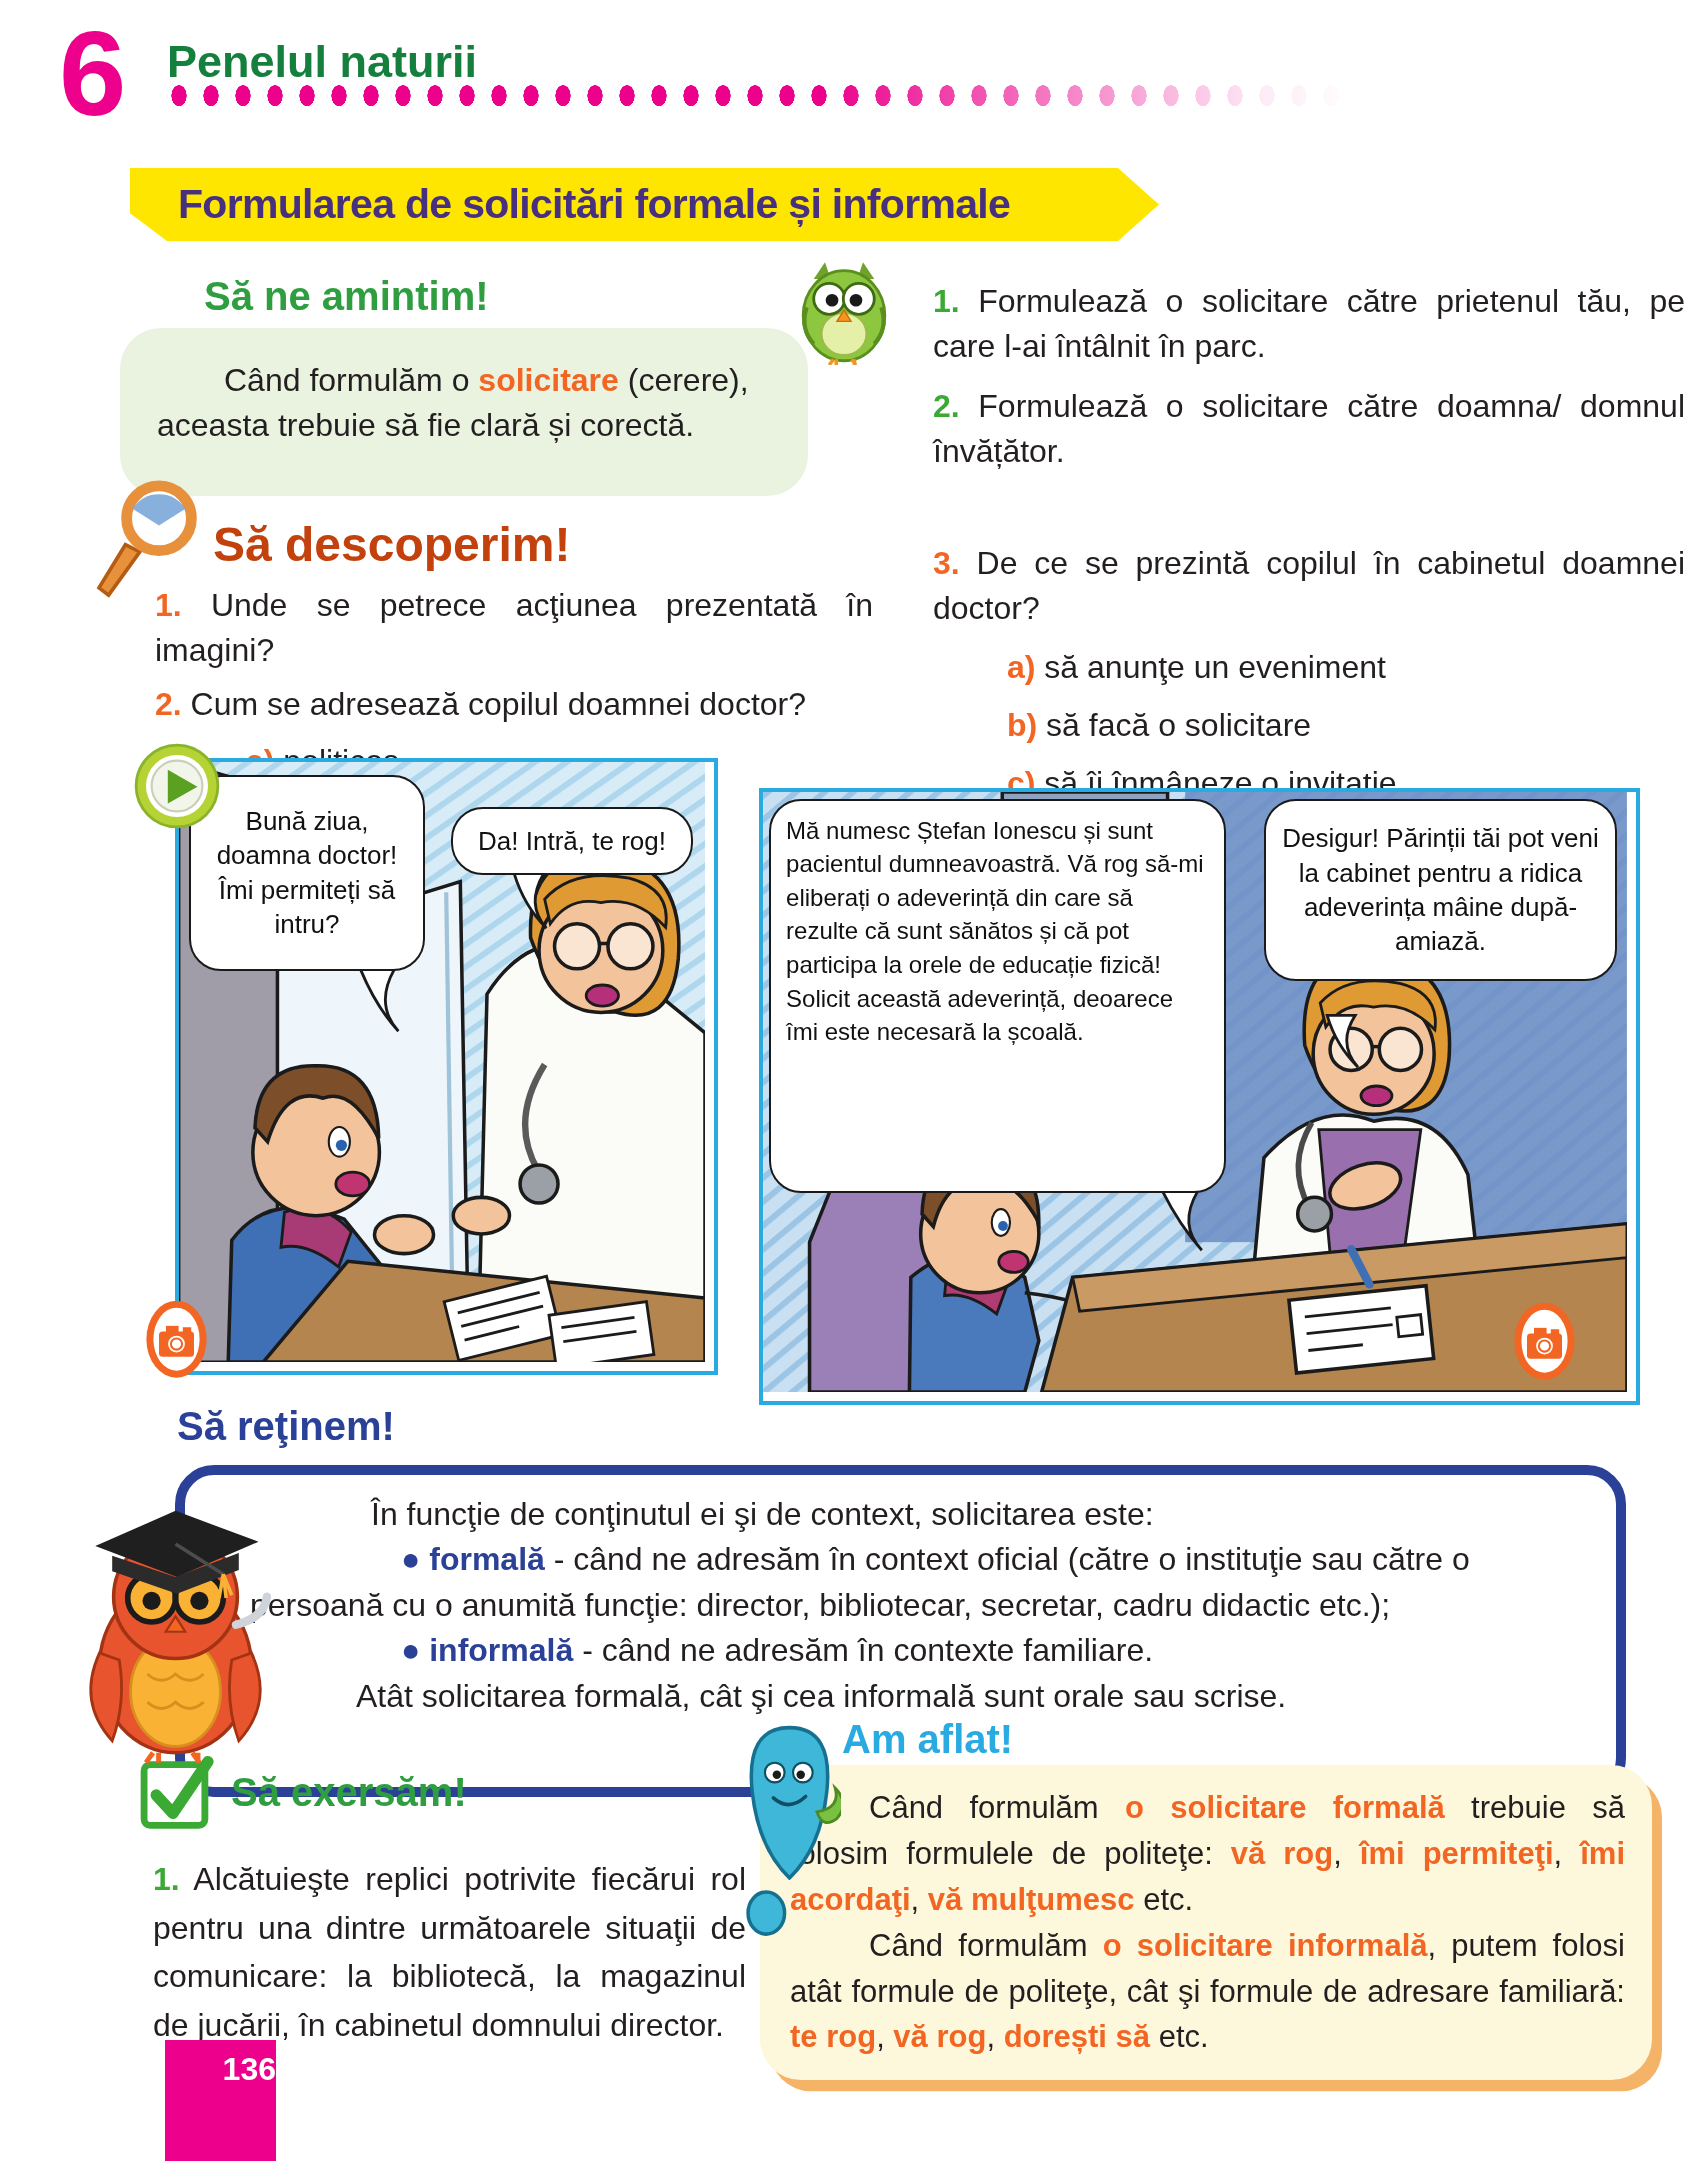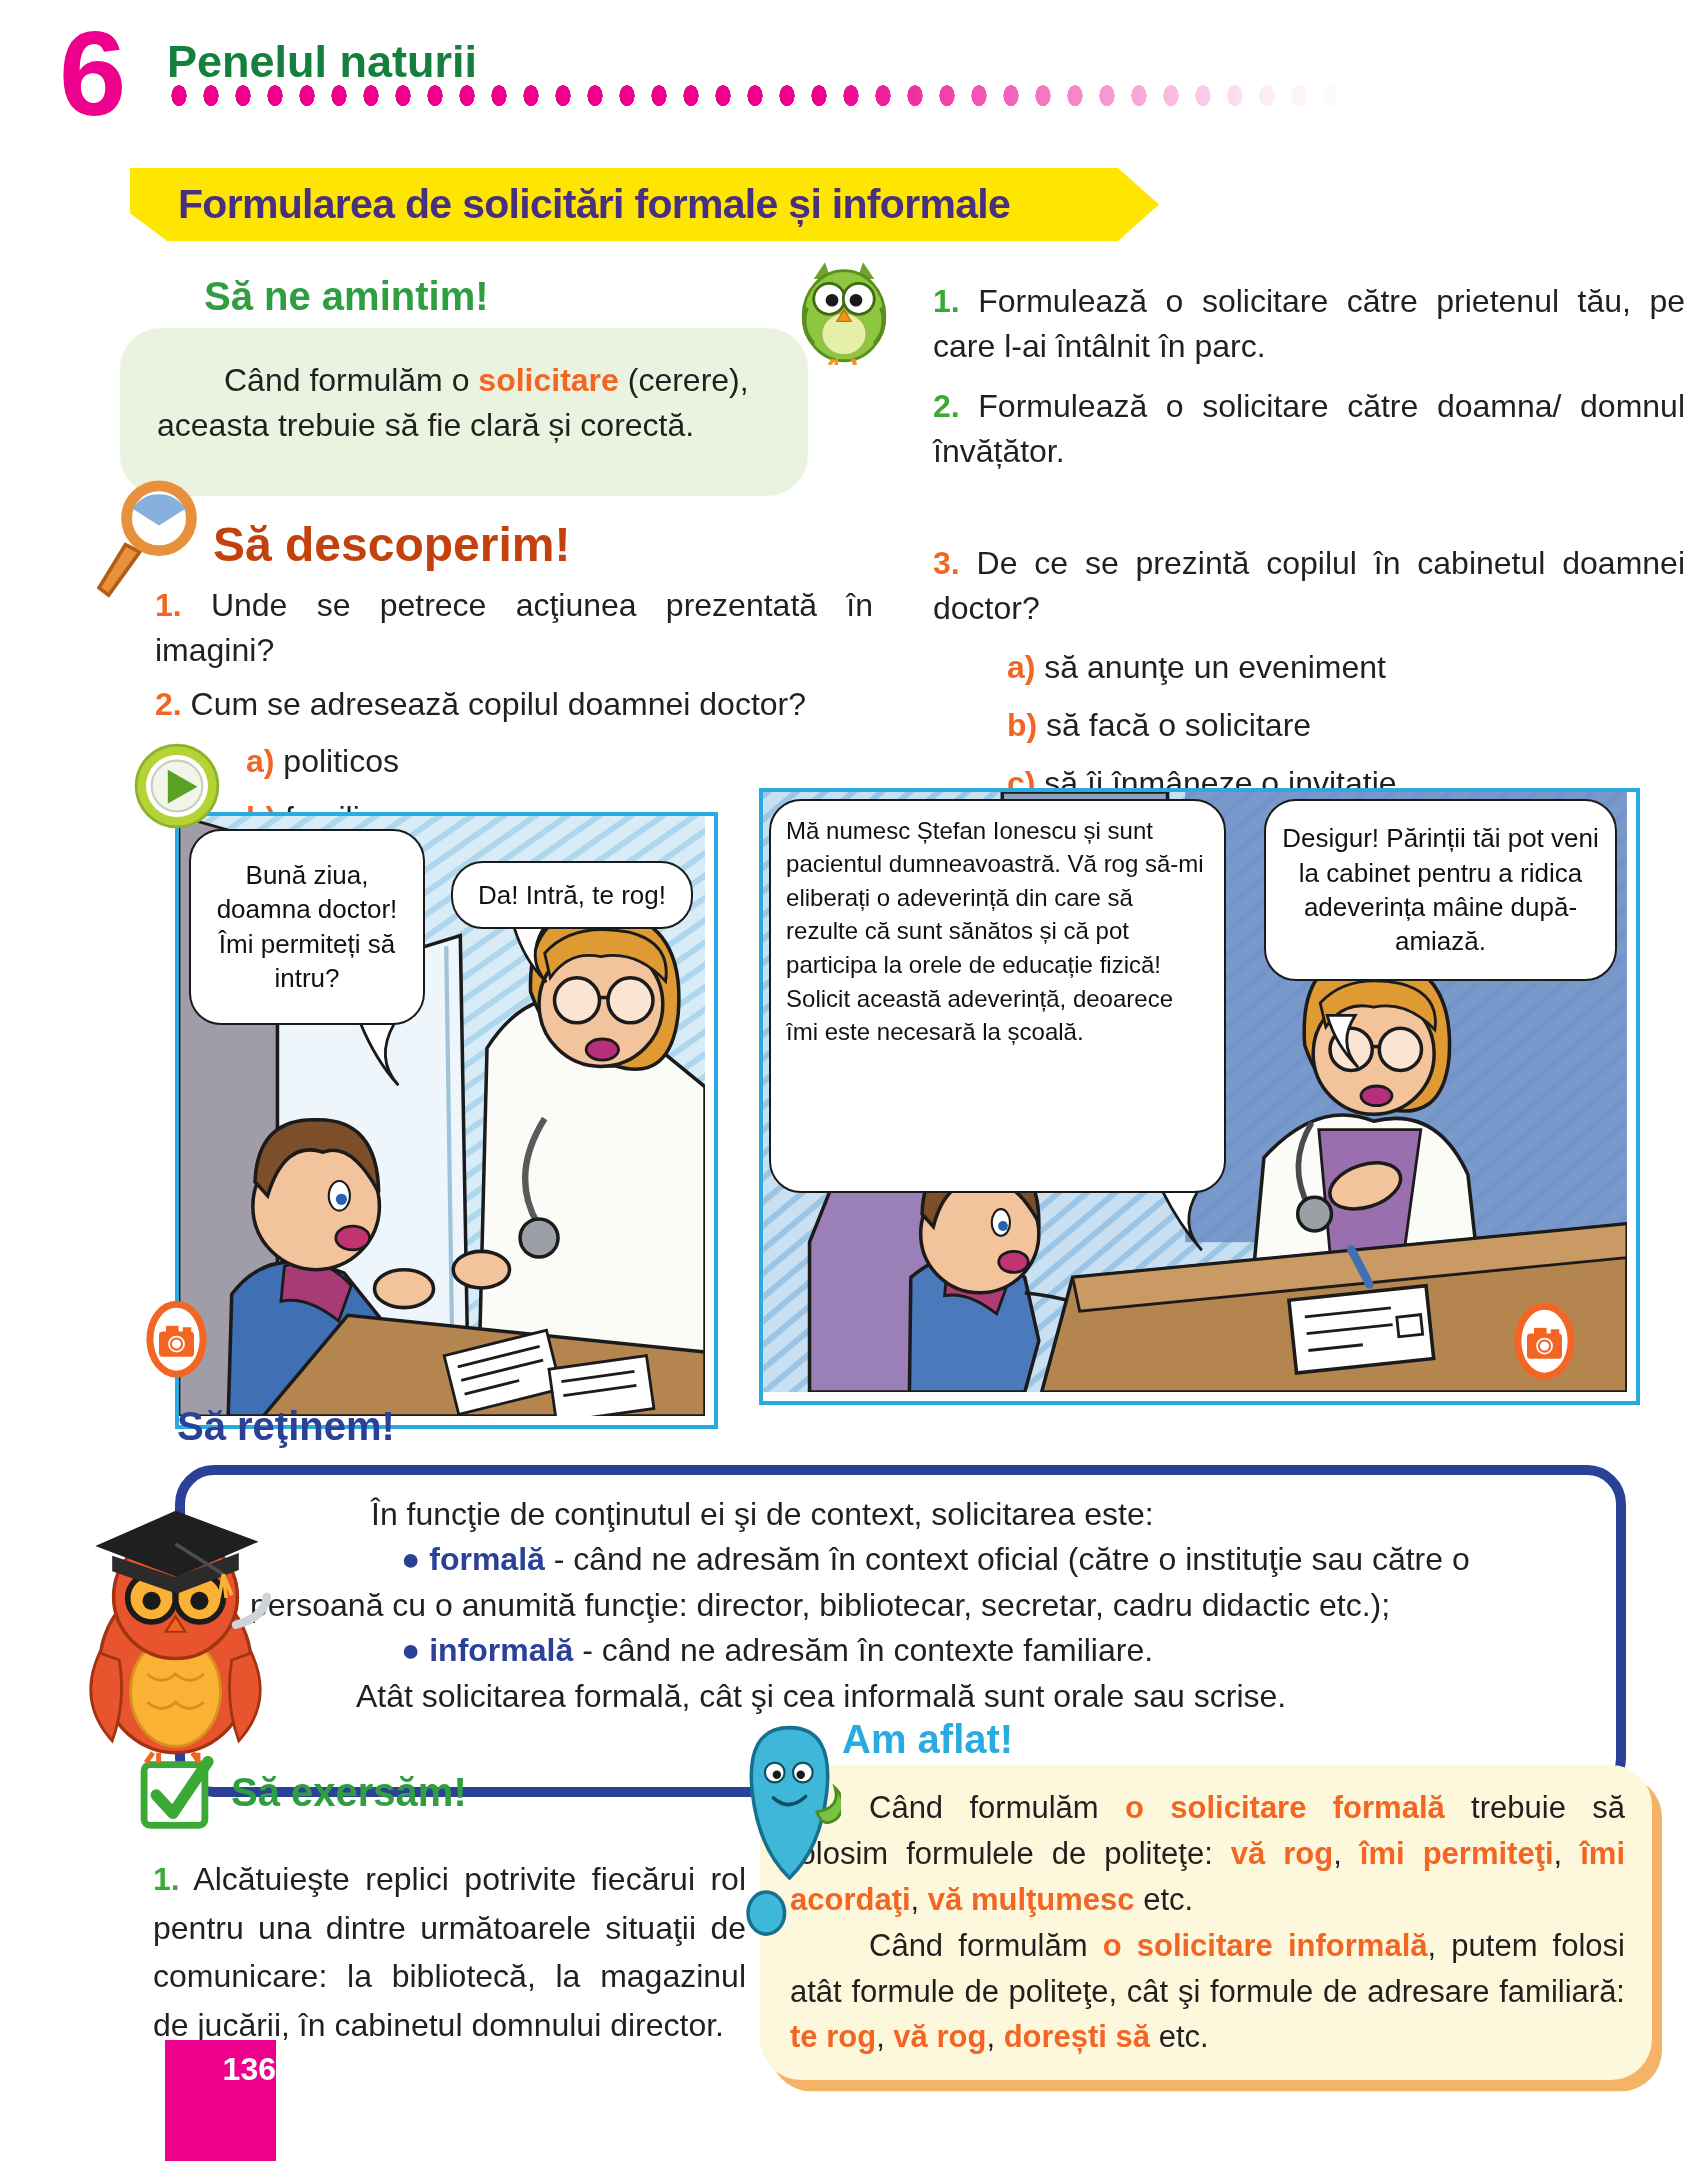--- a/index.html
+++ b/index.html
@@ -44,21 +44,21 @@
   .discover-heading{left:213px;top:521px;}
   .magnifier-wrap{left:87px;top:476px;width:120px;height:123px;}
   .left-questions{left:155px;top:583px;width:718px;}
   .left-questions .opt{padding-left:91px;margin-top:11.3px;text-align:left;}
   .q2{margin-top:8.4px;}
   .right-questions{left:933px;top:541px;width:752px;}
   .right-questions .opt{padding-left:74px;margin-top:12.7px;text-align:left;}
 
   
   .panel{border:4.2px solid #29abe2;background:#fff;overflow:hidden;}
-  .panel-left{left:175px;top:812px;width:535px;height:609px;}
+  .panel-left{left:175px;top:758px;width:535px;height:609px;}
   .panel-right{left:759px;top:788px;width:873px;height:609px;}
   .scene{position:absolute;left:0;top:0;}
   .bubble{position:absolute;background:#fff;border:2.8px solid #1a1a1a;border-radius:32px;
     display:flex;align-items:center;justify-content:center;text-align:center;
     font-size:26px;line-height:1.32;color:#111;padding:10px 12.7px;box-sizing:border-box;z-index:3;}
   .bubble.lt{align-items:flex-start;justify-content:flex-start;text-align:left;font-size:24px;line-height:1.40;padding:12.7px 15.5px;}
   .tail{position:absolute;z-index:2;}
 
   .round-icon{z-index:6;}
 

